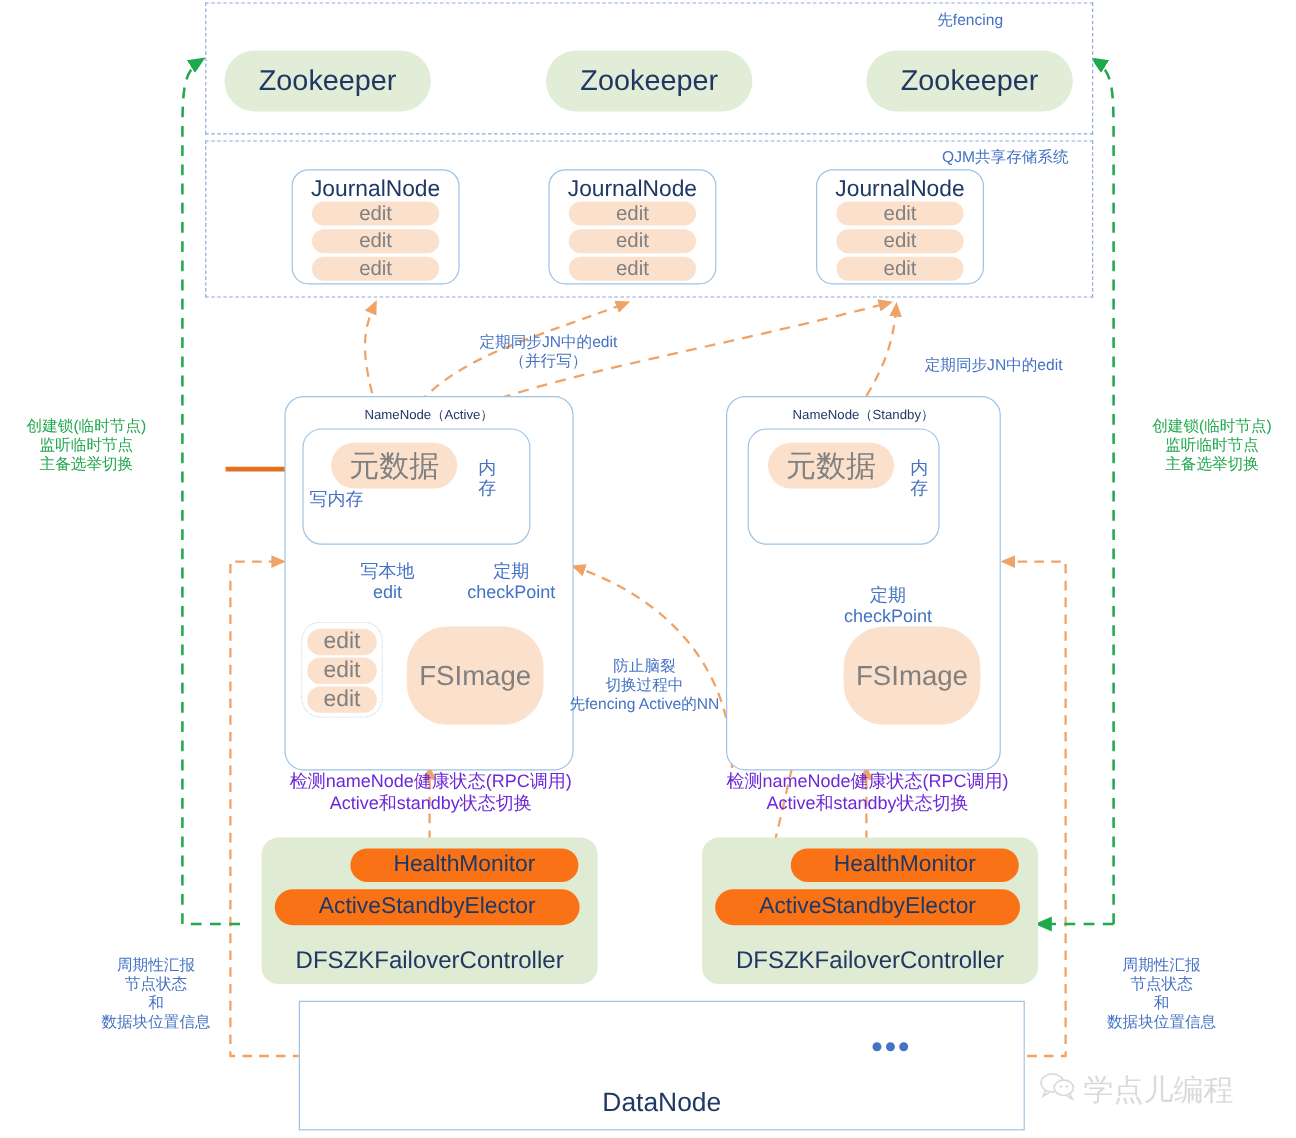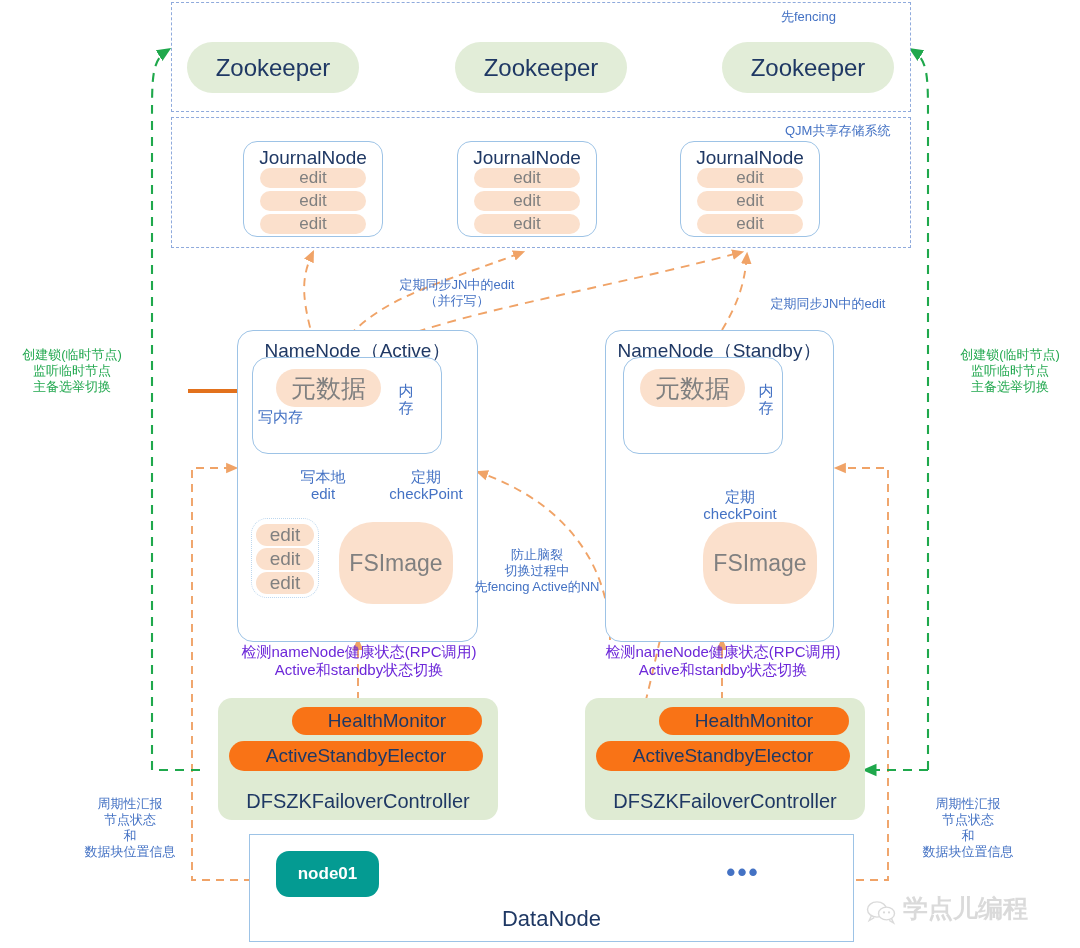--- a/index.html
+++ b/index.html
@@ -88,21 +88,21 @@
   }
   .nn-box{
     position:absolute;
     border:1.3px solid #9DC3E6;
     border-radius:16px;
     background:#ffffff;
     box-sizing:border-box;
   }
   .nn-title{
     position:absolute;left:0;right:0;top:7px;
-    text-align:center;color:#1F3864;font-size:19px;
+    text-align:center;color:#1F3864;font-size:11px;
   }
   .mem-box{
     position:absolute;
     border:1.2px solid #9DC3E6;
     border-radius:16px;
     background:#ffffff;
     box-sizing:border-box;
   }
   .editgroup-box{
     position:absolute;
@@ -134,25 +134,24 @@
   .lbl-blue-sm{color:#6d28d9;font-size:15px;text-align:center;}
   .lbl-green{color:#22A84F;font-size:13px;text-align:center;}
   .lbl-navy{color:#1F3864;font-size:22px;text-align:center;}
   .lbl-inner{color:#4472C4;font-size:15px;text-align:center;line-height:1.15;}
   .zkfc-title{color:#1F3864;font-size:20px;text-align:center;}
   .dots{color:#4472C4;font-size:26px;font-weight:bold;letter-spacing:2px;}
 
   
   .watermark{
     position:absolute;
-    display:flex;align-items:flex-end;gap:7px;
+    display:flex;align-items:flex-start;gap:7px;
     color:#D9D9D9;
     font-size:25px;
     opacity:.95;
-    font-weight:bold;
   }
 </style>
 </head>
 <body>
 
 <div id="canvas">
 
   <svg class="layer" viewBox="0 0 1080 948">
     <defs>
       <marker id="m-orange" markerWidth="7" markerHeight="7" refX="5.2" refY="3.2" orient="auto">
@@ -340,23 +339,20 @@
   <div class="zkfc-box" style="left:585px;top:698px;width:280px;height:122px;"></div>
   <div class="pill green-pill" style="left:659px;top:707px;width:190px;height:28px;">
     <span>HealthMonitor</span>
   </div>
   <div class="pill green-pill" style="left:596px;top:741px;width:254px;height:30px;">
     <span>ActiveStandbyElector</span>
   </div>
   <div class="lbl zkfc-title" style="left:585px;top:789px;width:280px;">DFSZKFailoverController</div>
 
   <div class="dn-box" style="left:249px;top:834px;width:605px;height:108px;"></div>
-  <div class="pill node-pill" style="left:276px;top:851px;width:103px;height:46px;">
-    <span>node01</span>
-  </div>
   <div class="lbl dots" style="left:716px;top:857px;width:54px;text-align:center;">•••</div>
   <div class="lbl lbl-navy" style="left:249px;top:906px;width:605px;">DataNode</div>
 
   <div class="lbl lbl-blue" style="left:62px;top:796px;width:136px;">周期性汇报
 节点状态
 和
 数据块位置信息</div>
   <div class="lbl lbl-blue" style="left:898px;top:796px;width:140px;">周期性汇报
 节点状态
 和

